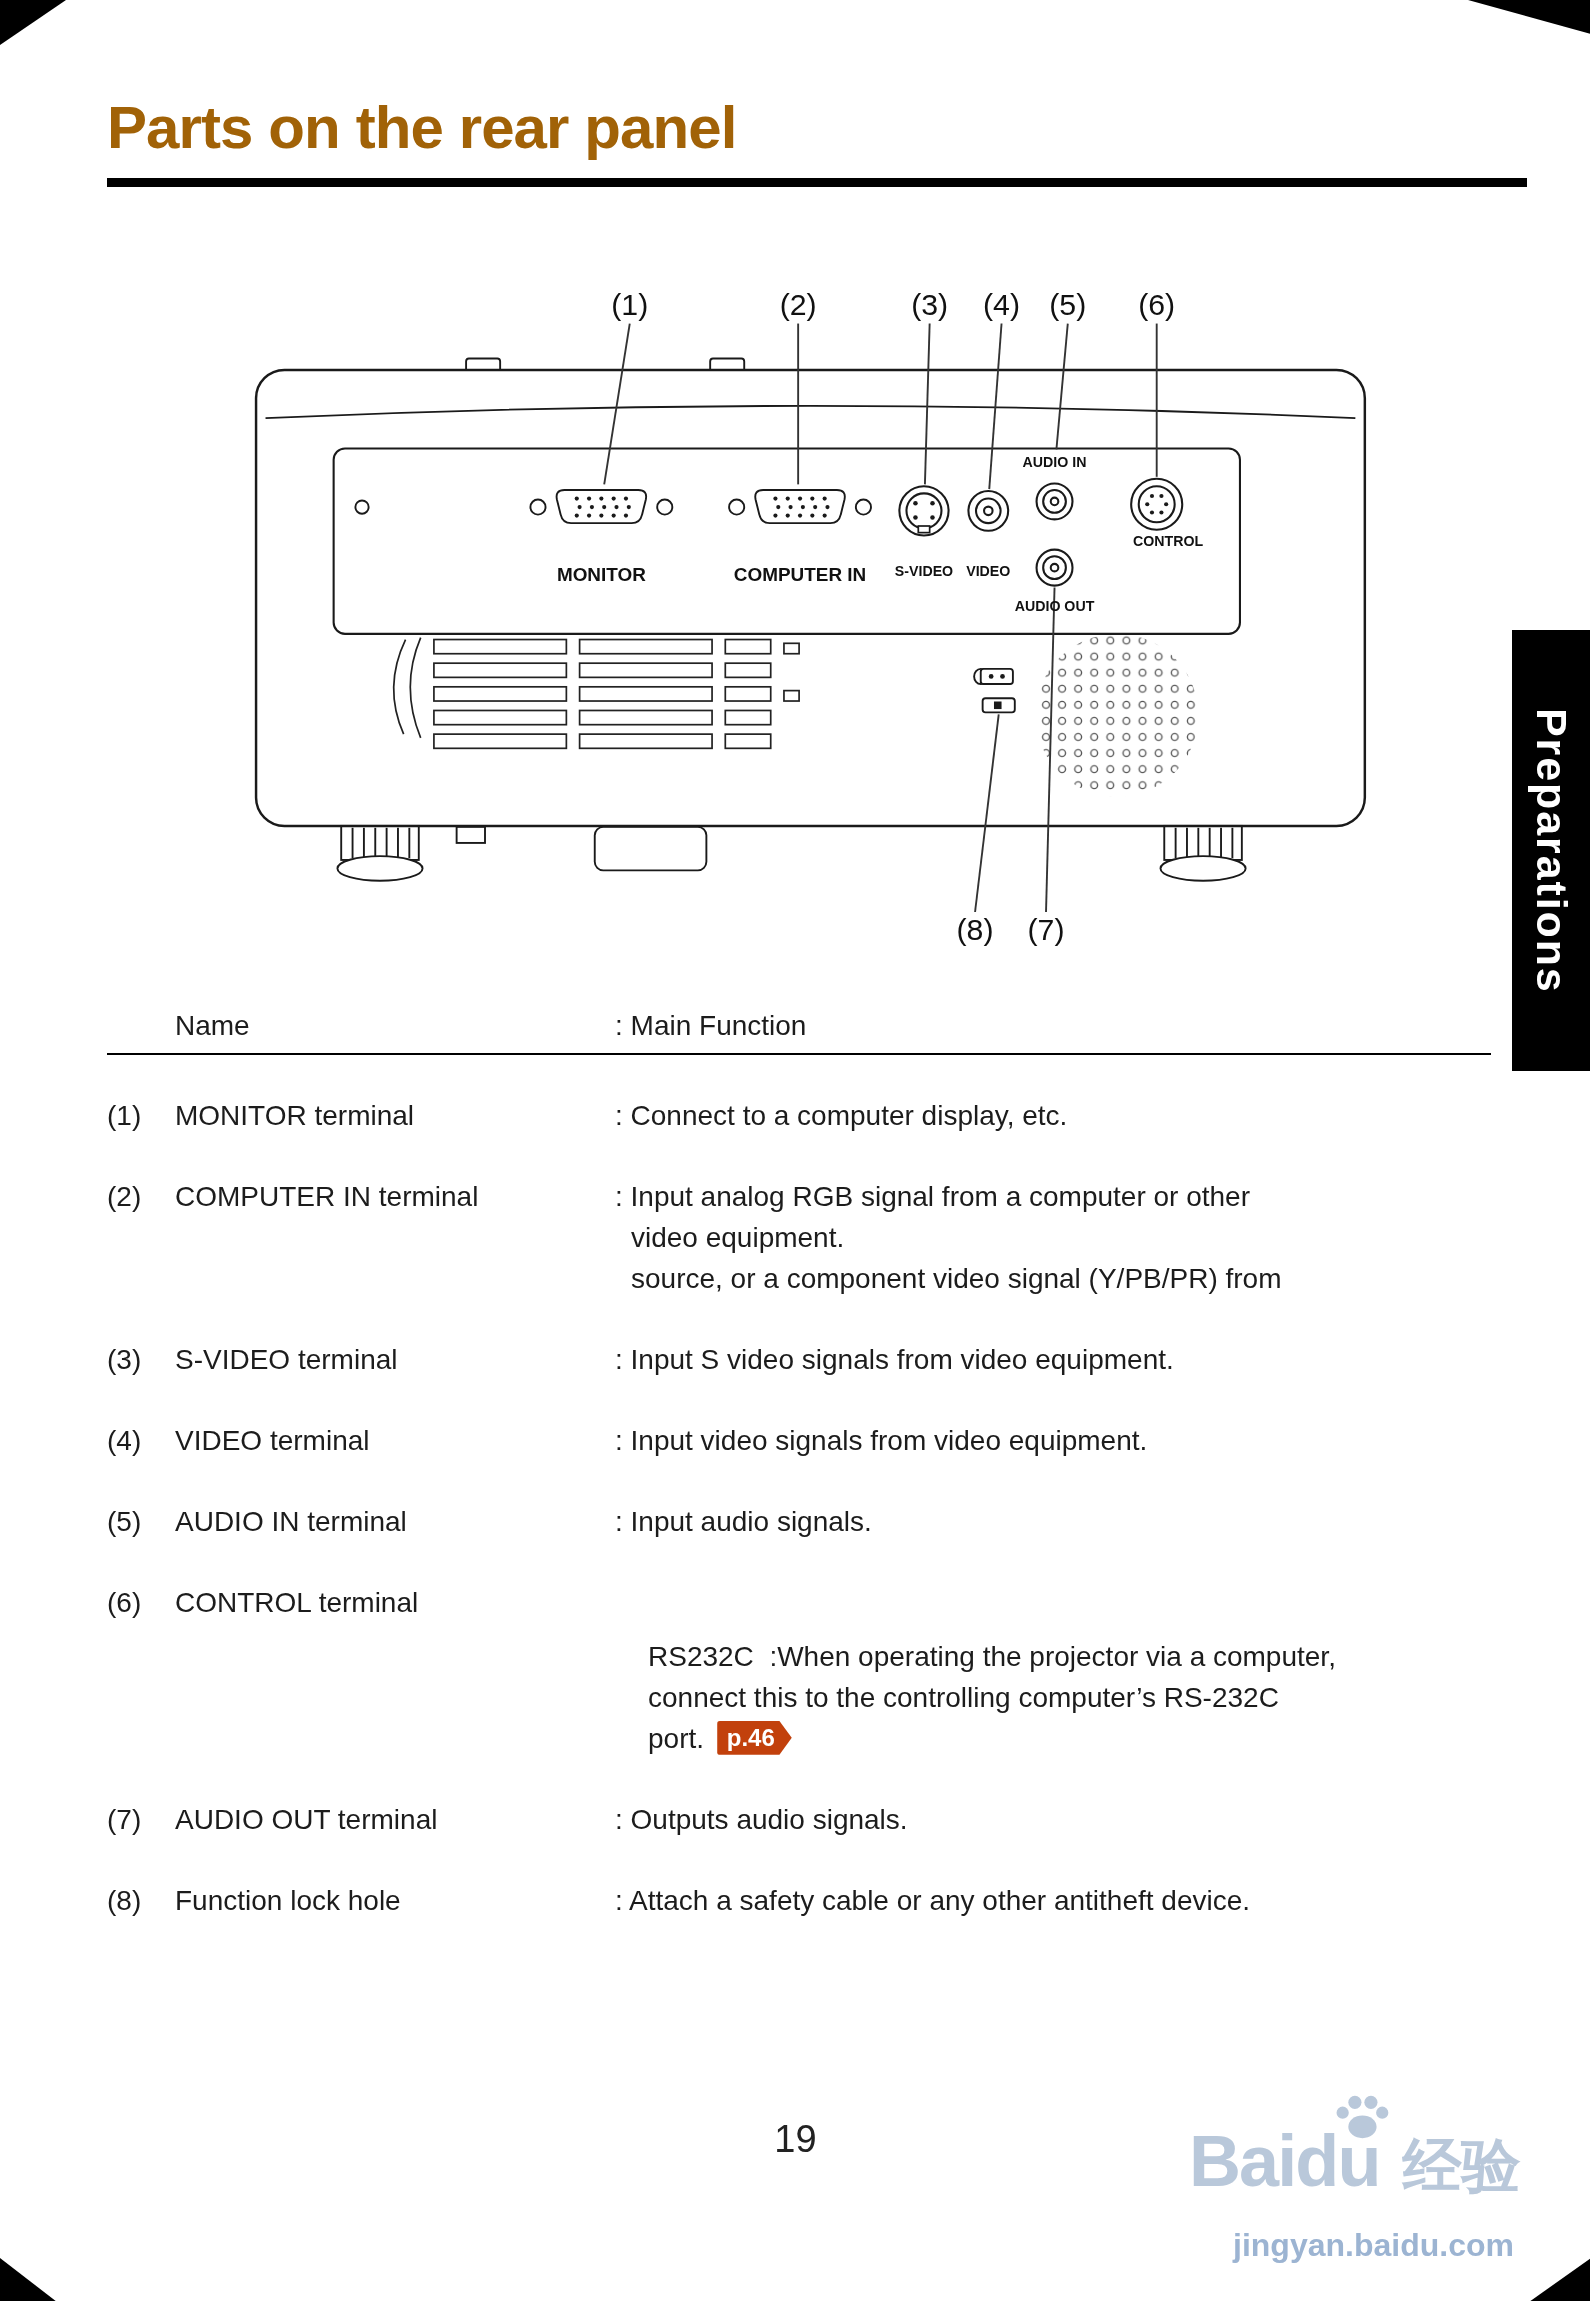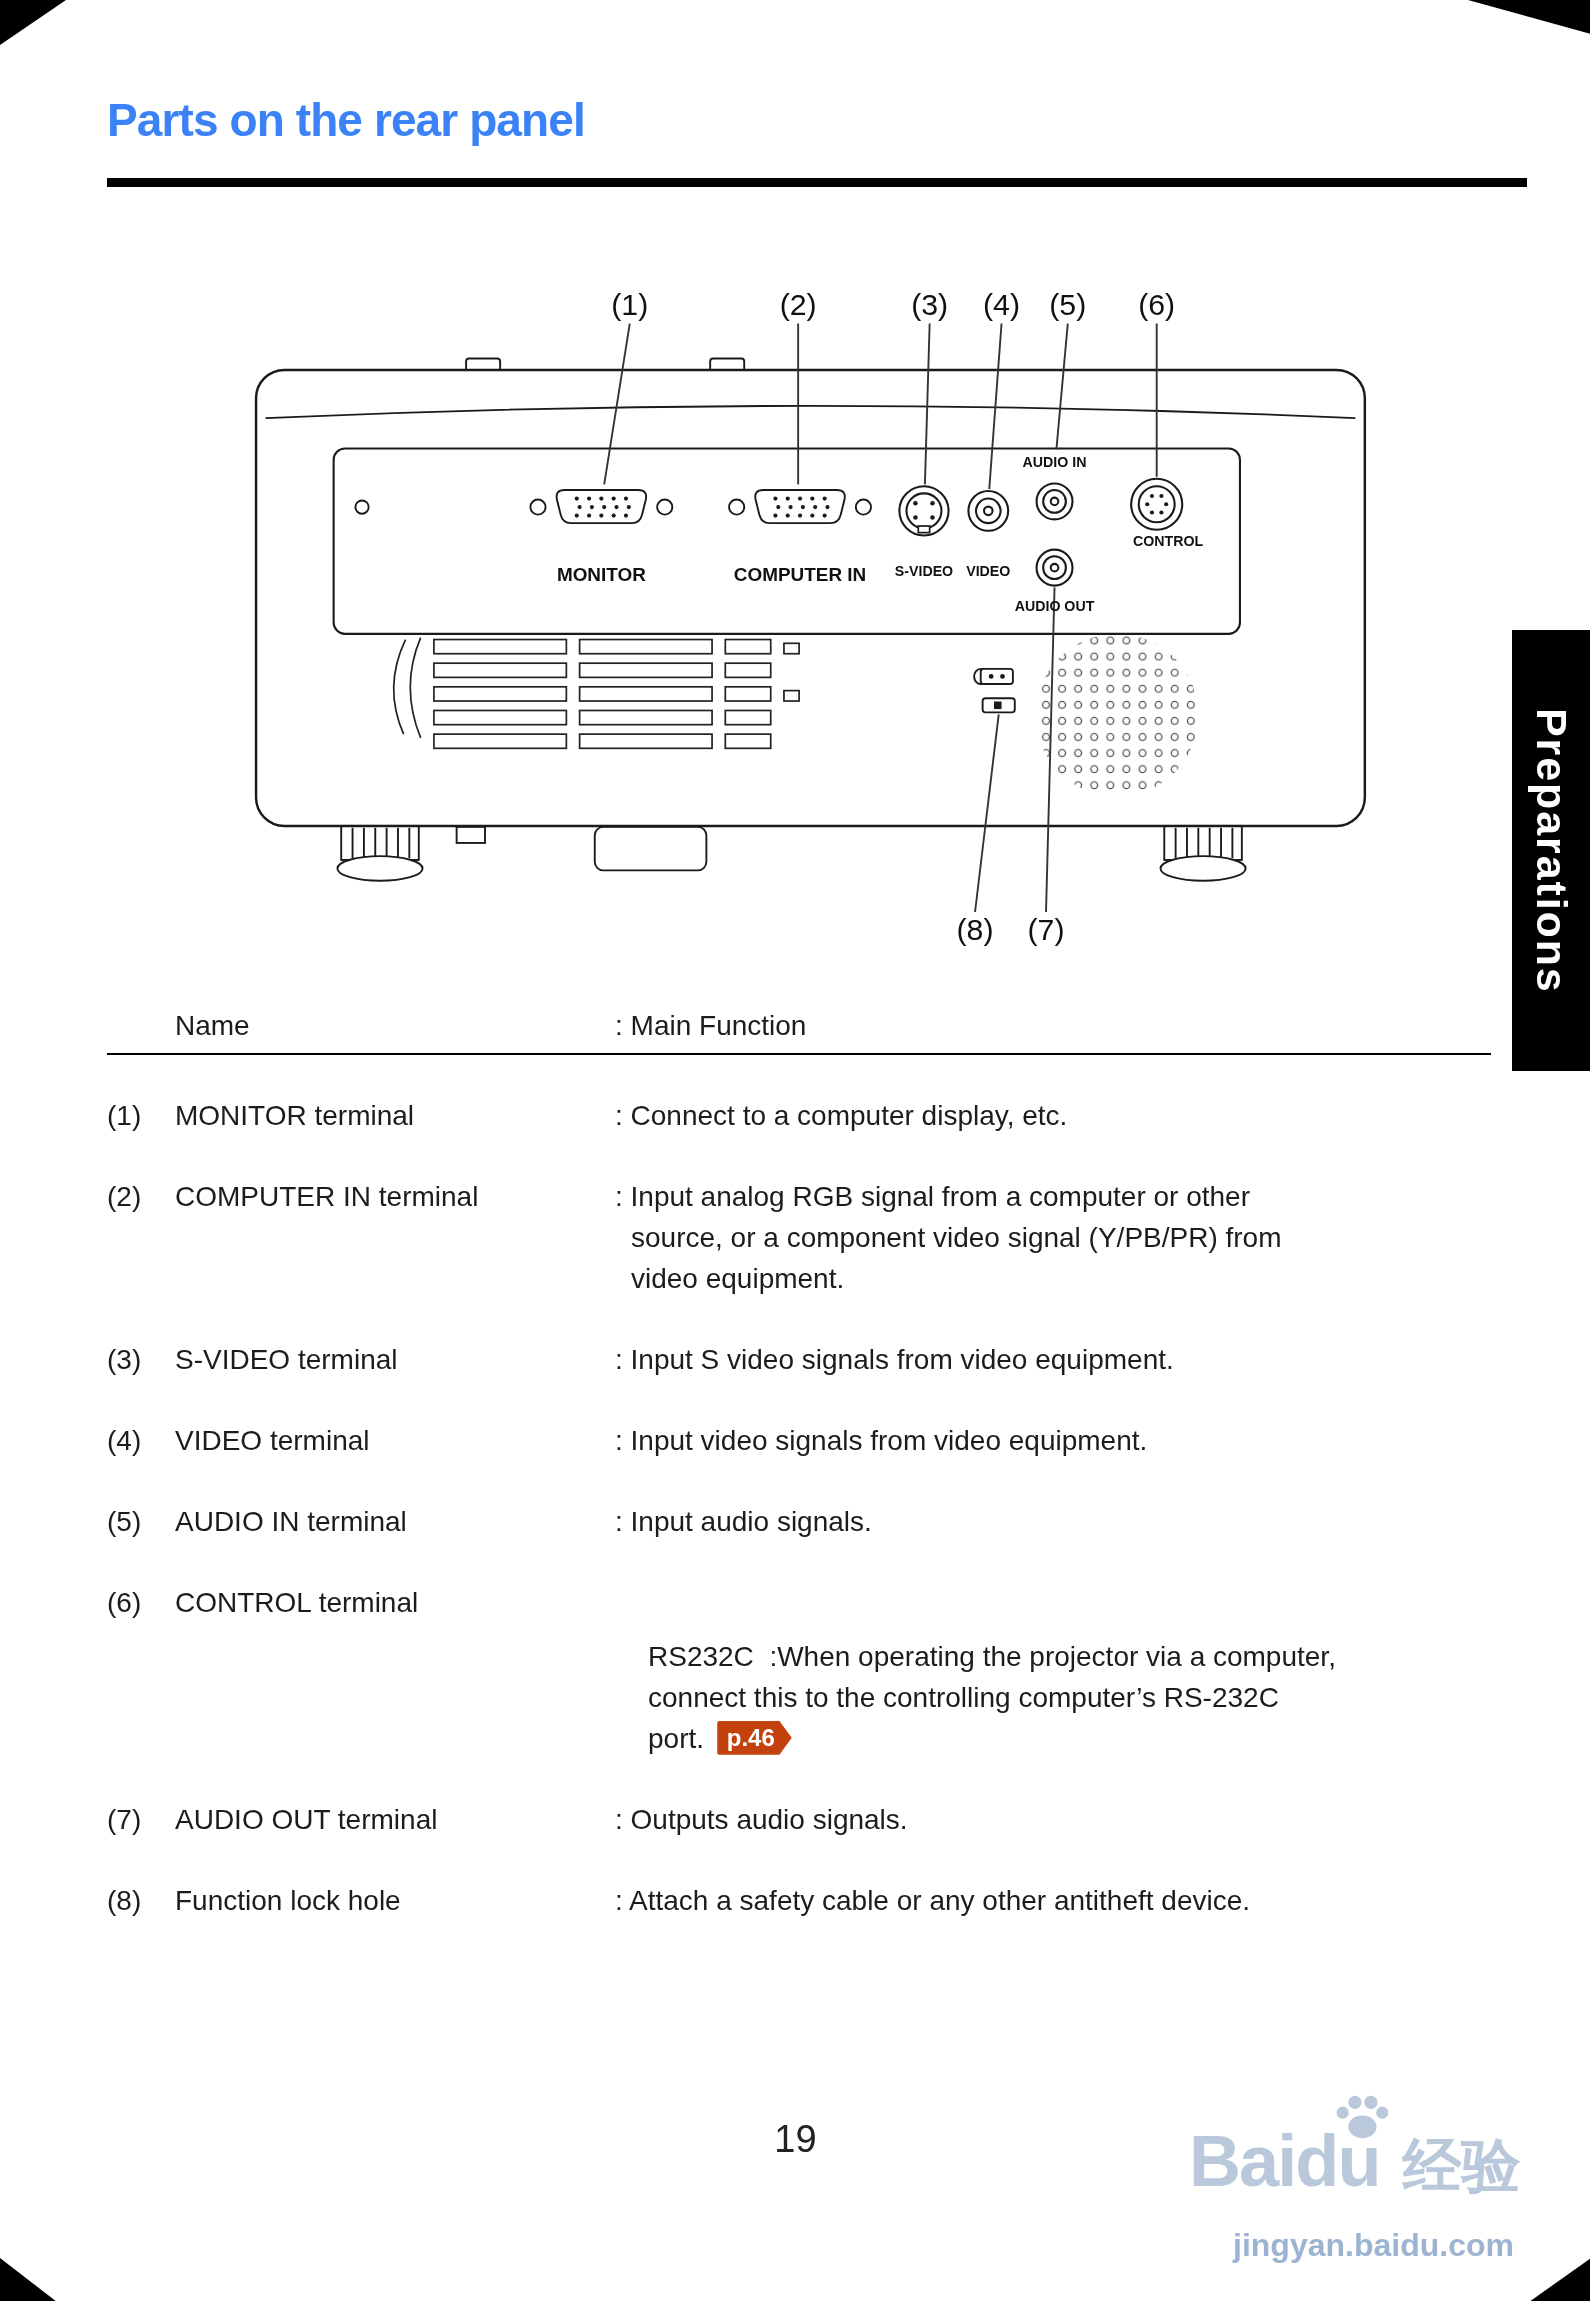--- a/index.html
+++ b/index.html
@@ -7,21 +7,21 @@
         font-family:"Liberation Sans",sans-serif;color:#1a1a1a;}
 
   
   .corner{position:absolute;background:#000;}
   .corner-tl{left:0;top:0;width:66px;height:45px;clip-path:polygon(0 0,100% 0,0 100%);}
   .corner-tr{right:0;top:0;width:123px;height:34px;clip-path:polygon(0 0,100% 0,100% 100%);}
   .corner-bl{left:0;bottom:0;width:57px;height:44px;clip-path:polygon(0 0,0 100%,100% 100%);}
   .corner-br{right:0;bottom:0;width:62px;height:44px;clip-path:polygon(100% 0,100% 100%,0 100%);}
 
   
-  .title{position:absolute;left:107px;top:93px;font-size:46px;font-weight:700;letter-spacing:-0.9px;color:#3b82f6;}
+  .title{position:absolute;left:107px;top:93px;font-size:60px;font-weight:700;letter-spacing:-0.9px;color:#a16207;}
   .title-rule{position:absolute;left:107px;top:178px;width:1420px;height:8.5px;background:#000;}
 
   
   .diagram{position:absolute;left:218px;top:263px;width:1183px;height:719px;}
 
   
   .func-table{position:absolute;left:107px;top:965px;width:1384px;font-size:28px;line-height:41px;color:#1c1c1c;}
   .row{display:flex;align-items:flex-start;margin-top:40px;}
   .cnum{flex:0 0 68px;}
   .cname{flex:0 0 440px;}
@@ -250,22 +250,22 @@
       <div class="cfunc">
           <div>: Connect to a computer display, etc.</div>
         </div>
     </div>
 
     <div class="row">
       <div class="cnum">(2)</div>
       <div class="cname">COMPUTER IN terminal</div>
       <div class="cfunc">
         <div>: Input analog RGB signal from a computer or other</div>
+        <div class="cont">video equipment.</div>
         <div class="cont">source, or a component video signal (Y/PB/PR) from</div>
-        <div class="cont">video equipment.</div>
       </div>
     </div>
 
     <div class="row">
       <div class="cnum">(3)</div>
       <div class="cname">S-VIDEO terminal</div>
       <div class="cfunc">
           <div>: Input S video signals from video equipment.</div>
         </div>
     </div>

